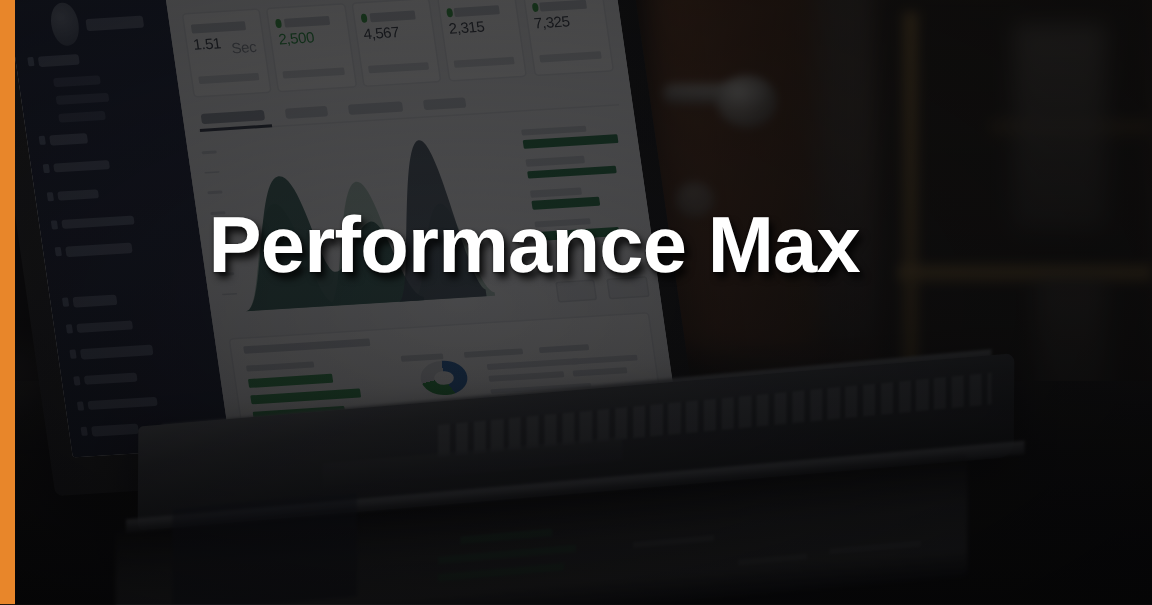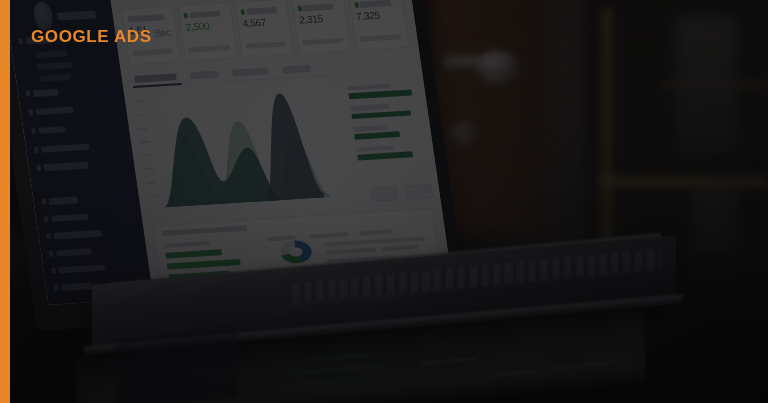--- a/index.html
+++ b/index.html
@@ -472,17 +472,16 @@
       <div class="refl-txt" style="left:64%;top:92%;width:6%"></div>
       <div class="refl-txt" style="left:72%;top:90%;width:8%"></div>
     </div>
 
     <div class="overlay"></div>
     <div class="overlay2"></div>
   </div>
 
   <div class="accent-bar"></div>
 
-  <div class="eyebrow">GOOGLE ADS</div>
-
-  <div class="headline"><br></div>
+
+  <div class="headline"><span>Performance Max</span><br></div>
 
 </div>
 
 </body></html>

